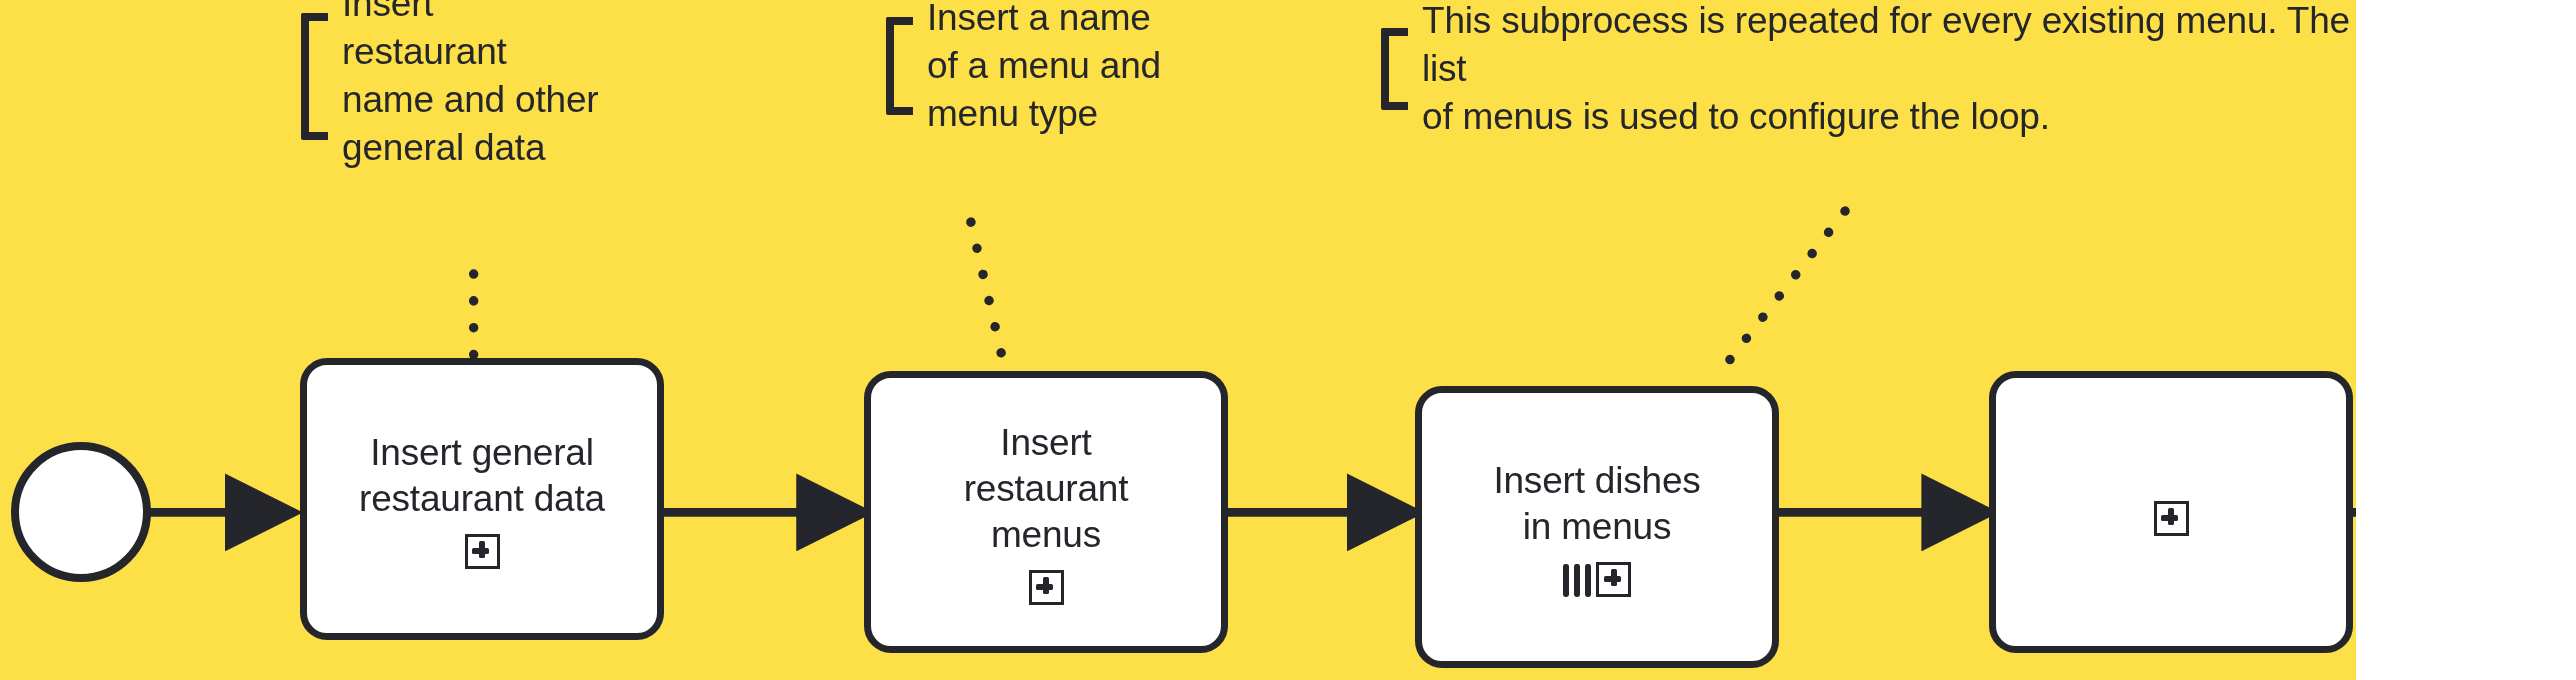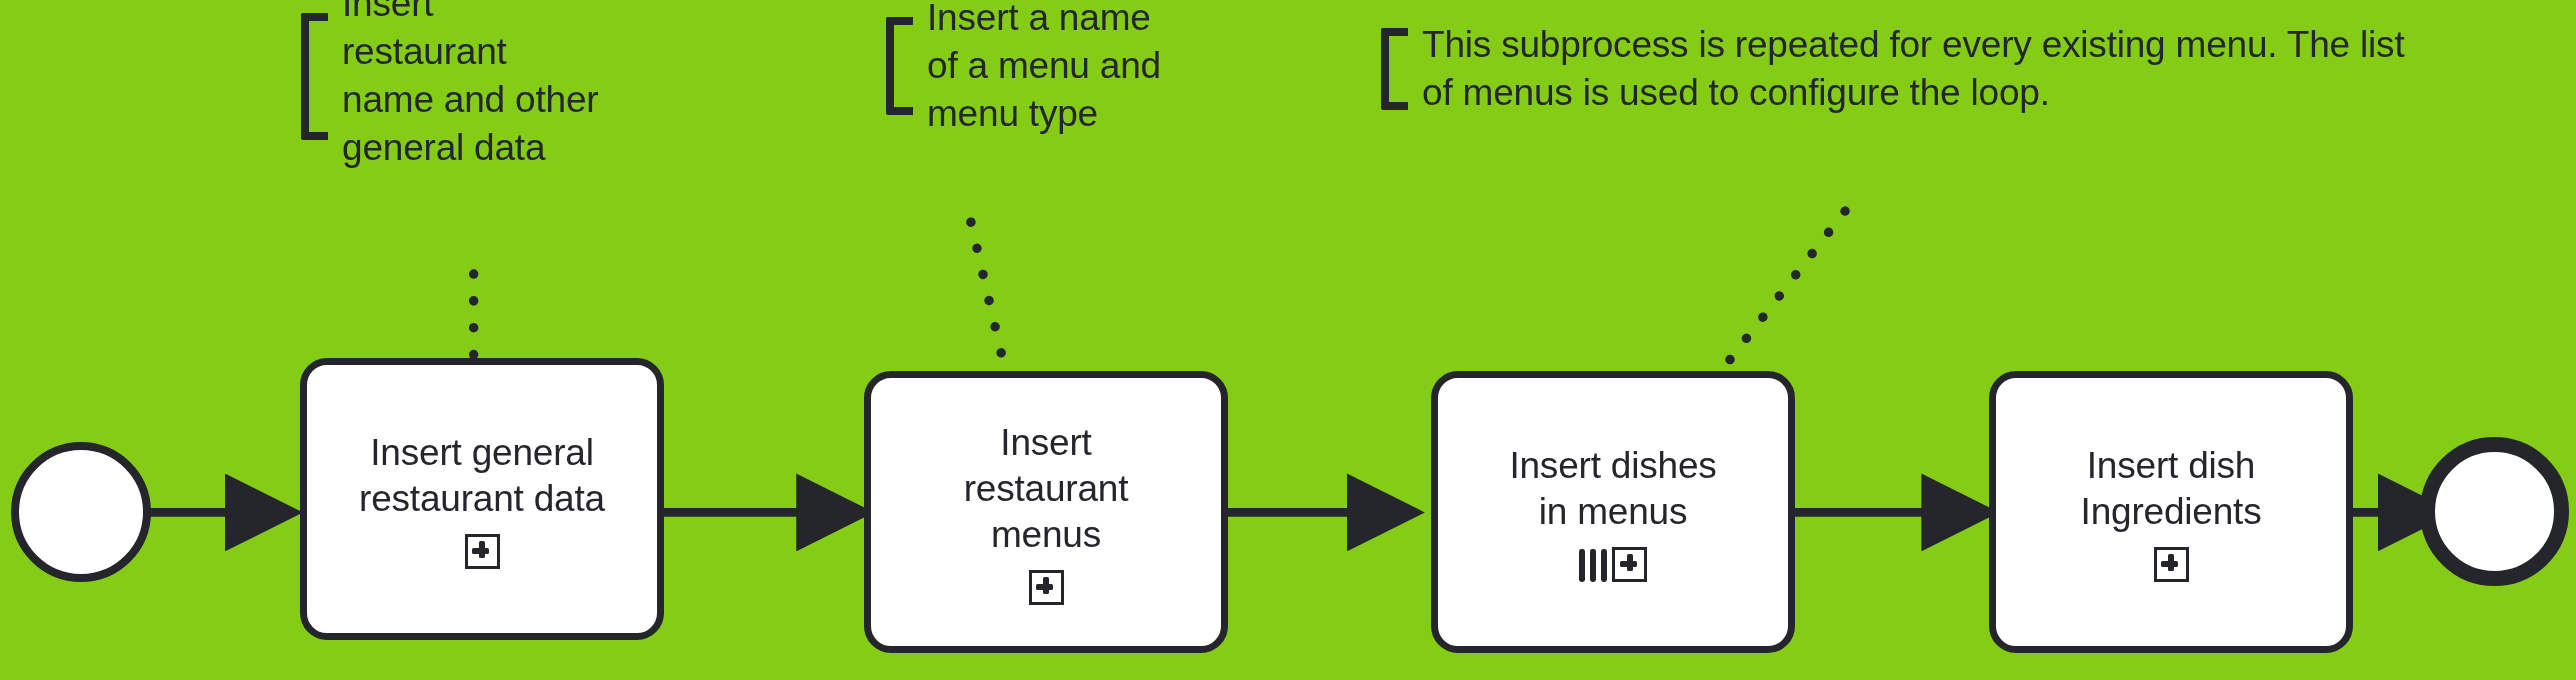--- a/index.html
+++ b/index.html
@@ -6,23 +6,23 @@
     margin: 0;
     padding: 0;
     background: #ffffff;
   }
   body {
     font-family: "Liberation Sans", sans-serif;
     color: #24262b;
   }
   #stage {
     position: relative;
-    width: 2576px;
+    width: 2356px;
     height: 681px;
-    background: #84cc16;
+    background: #fde047;
     overflow: hidden;
   }
   #stage svg.layer {
     position: absolute;
     left: 0;
     top: 0;
     width: 2576px;
     height: 681px;
     overflow: visible;
   }
@@ -194,36 +194,34 @@
 
   <div class="task" style="left:864px; top:371px; width:364px; height:282px;">
     <div class="task-label">Insert
 restaurant
 menus</div>
     <div class="task-markers">
       <span class="marker-sub"></span>
     </div>
   </div>
 
-  <div class="task" style="left:1415px; top:371px; width:364px; height:282px;margin-left:16px;">
+  <div class="task" style="left:1415px; top:386px; width:364px; height:282px;">
     <div class="task-label">Insert dishes
 in menus</div>
     <div class="task-markers">
       <span class="marker-parallel">
         <i></i>
           <i></i>
           <i></i>
       </span>
       <span class="marker-sub"></span>
     </div>
   </div>
 
   <div class="task" style="left:1989px; top:371px; width:364px; height:282px;">
-    <div class="task-label">Insert dish
-Ingredients</div>
     <div class="task-markers">
       <span class="marker-sub"></span>
     </div>
   </div>
 
   <div class="event event-end" style="left:2420px; top:437px; width:149px; height:149px;"></div>
 
 </div>
 
 

